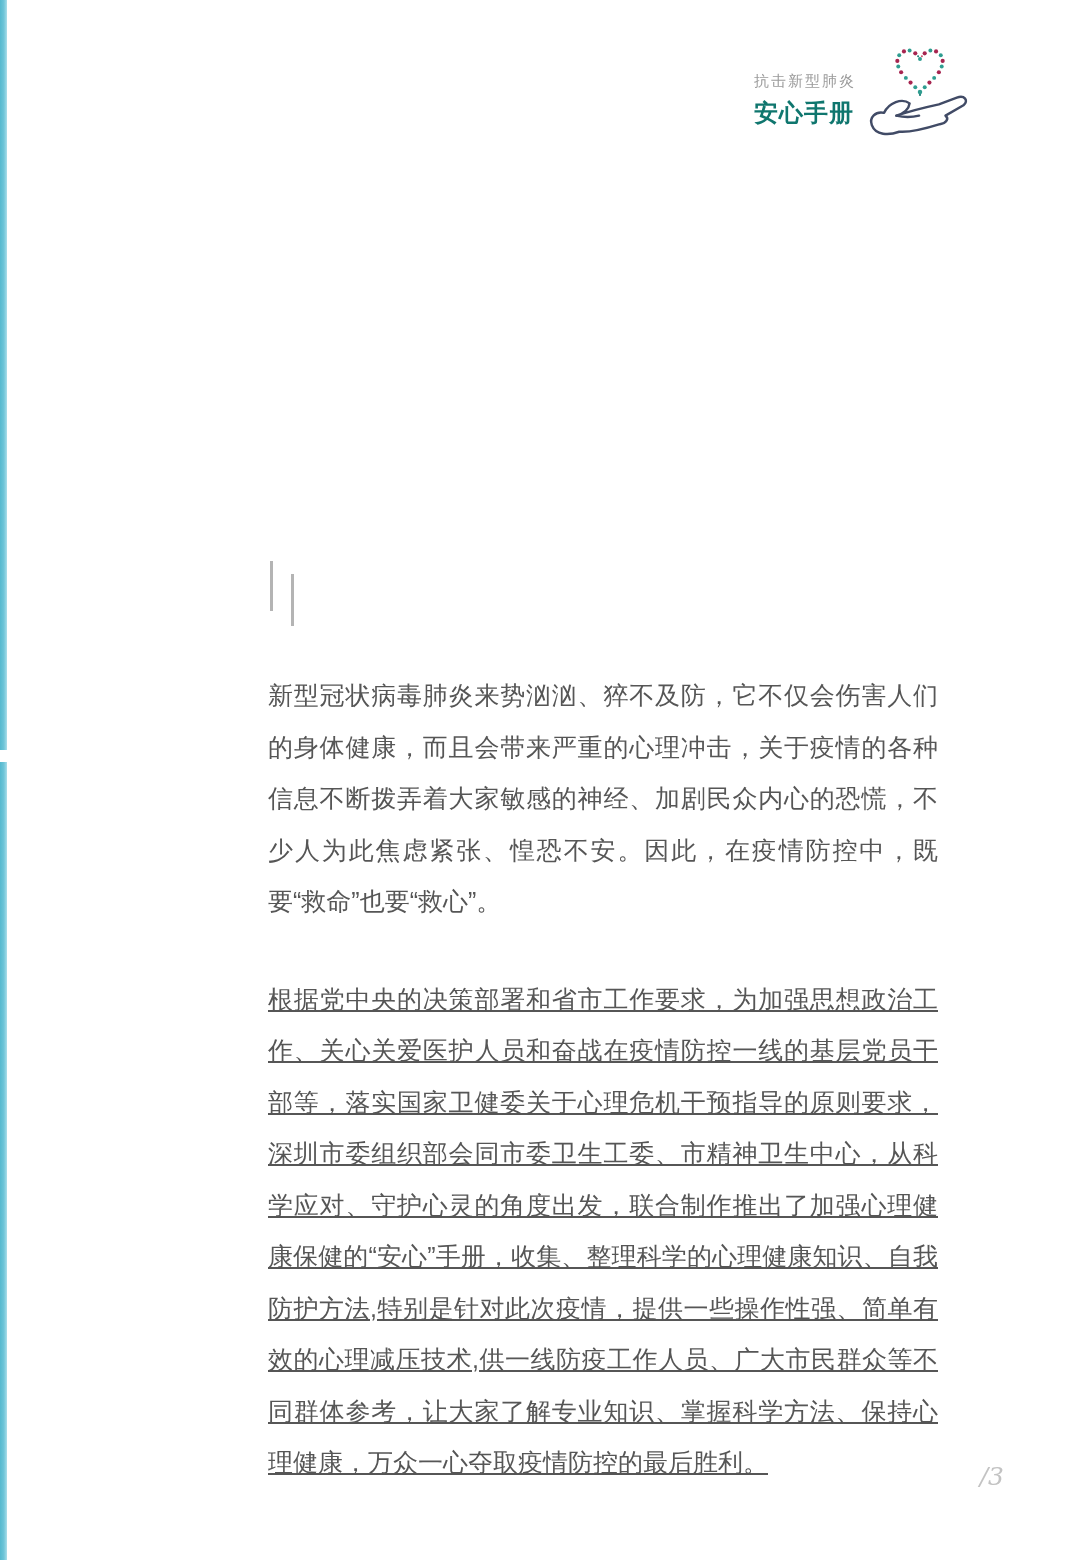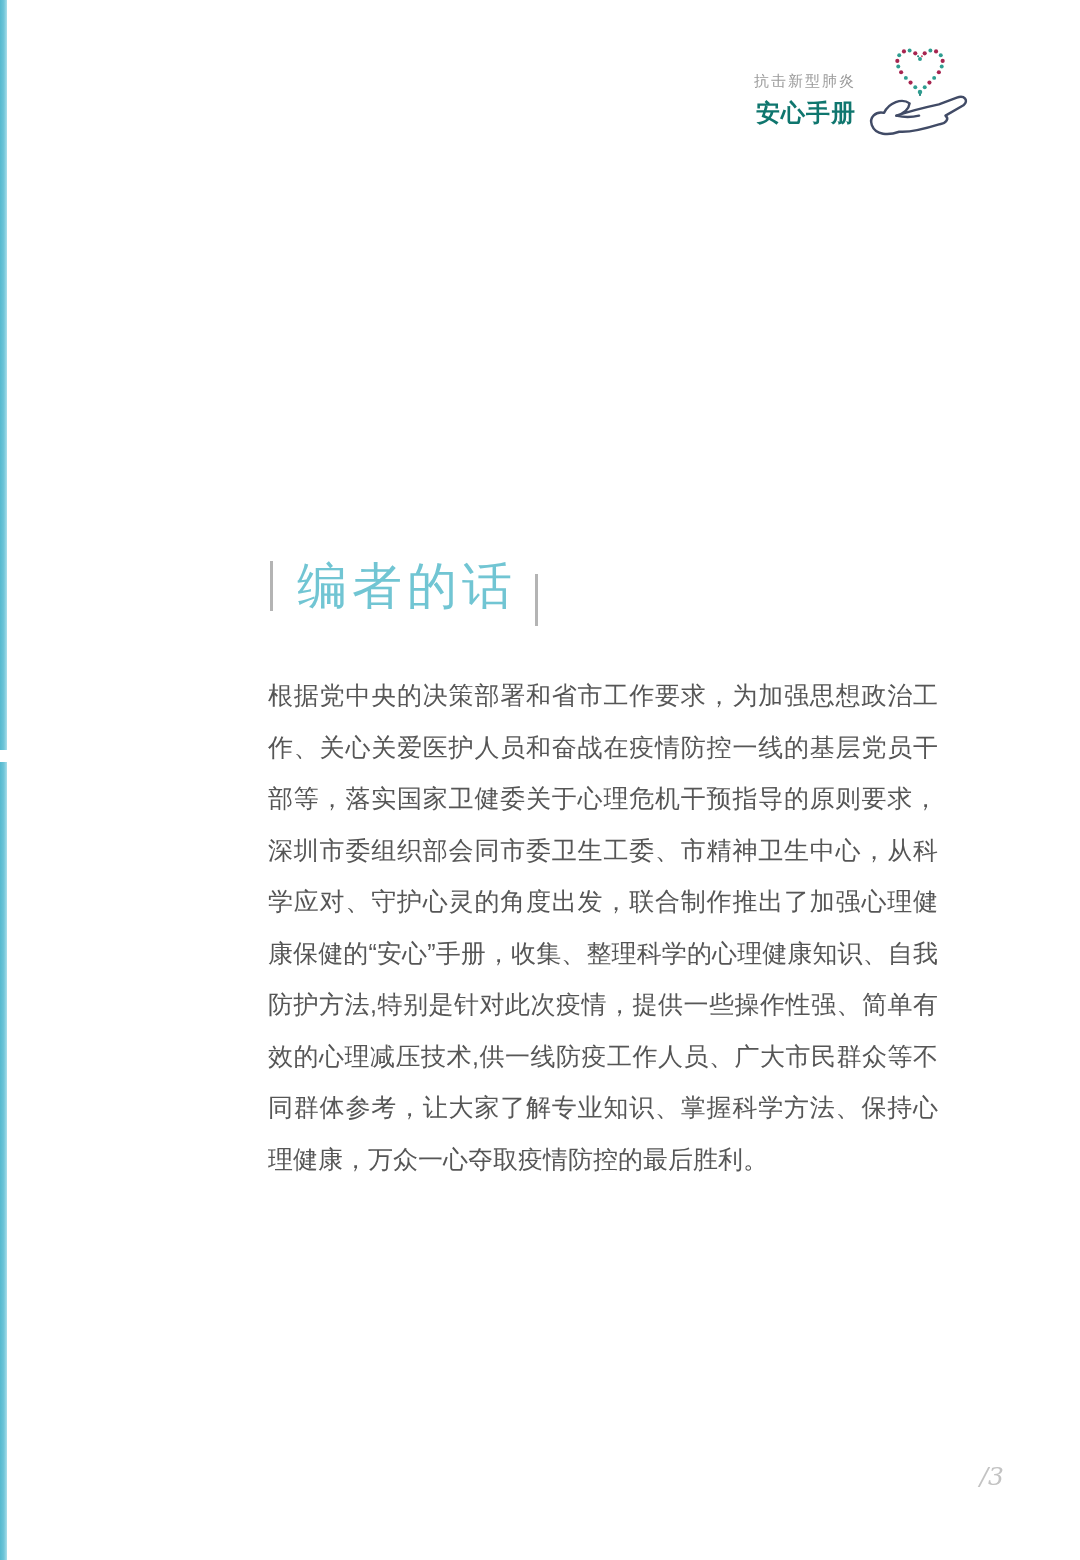--- a/index.html
+++ b/index.html
@@ -16,21 +16,21 @@
   .edge-bar {
     position: absolute; left: 0; width: 7px;
     background: linear-gradient(90deg, #55b9cf 0%, #6ec5d8 55%, #aadeea 100%);
   }
   .edge-top { top: 0; height: 750px; }
   .edge-bottom { top: 762px; height: 798px; }
 
   
   .header {
     position: absolute; top: 42px; right: 104px;
-    display: flex; align-items: flex-start; text-align: right;
+    display: flex; align-items: flex-start;
   }
   .header-text { margin-top: 30px; }
   .tagline {
     font-size: 15px; color: #9b9b9b; letter-spacing: 2px;
     white-space: nowrap;
   }
   .brand {
     margin-top: 6px;
     font-size: 24px; color: #0f766e; font-weight: bold; letter-spacing: 1px;
     white-space: nowrap;
@@ -118,23 +118,23 @@
         <g transform="translate(0,52)" fill="none" stroke="#414b66" stroke-width="2.6" stroke-linejoin="round" stroke-linecap="round">
           <path d="M8,36 C5,28 12,21 21,23 C26,12 40,7 48,13 C47,20 41,24 34,26 C49,21 65,17 79,14 L98,7 C106,4 111,10 105,15 L86,26 C90,29 87,34 80,35 C64,40 49,44 37,43 C26,47 12,47 8,36 Z"></path>
           <path d="M34,26 C42,28 50,28 58,26"></path>
         </g>
       </svg>
     </div>
   </header>
 
   <div class="section-title">
     <span class="tick tick-left"></span>
-    <h1>编者的话</h1>
     <span class="tick tick-right"></span>
   </div>
 
   <main class="body-text">
+    <p>新型冠状病毒肺炎来势汹汹、猝不及防，它不仅会伤害人们的身体健康，而且会带来严重的心理冲击，关于疫情的各种信息不断拨弄着大家敏感的神经、加剧民众内心的恐慌，不少人为此焦虑紧张、惶恐不安。因此，在疫情防控中，既要“救命”也要“救心”。</p>
     <p>根据党中央的决策部署和省市工作要求，为加强思想政治工作、关心关爱医护人员和奋战在疫情防控一线的基层党员干部等，落实国家卫健委关于心理危机干预指导的原则要求，深圳市委组织部会同市委卫生工委、市精神卫生中心，从科学应对、守护心灵的角度出发，联合制作推出了加强心理健康保健的“安心”手册，收集、整理科学的心理健康知识、自我防护方法,特别是针对此次疫情，提供一些操作性强、简单有效的心理减压技术,供一线防疫工作人员、广大市民群众等不同群体参考，让大家了解专业知识、掌握科学方法、保持心理健康，万众一心夺取疫情防控的最后胜利。</p>
   </main>
 
   <div class="page-number">/3</div>
 
 </div>
 
 </body></html>

